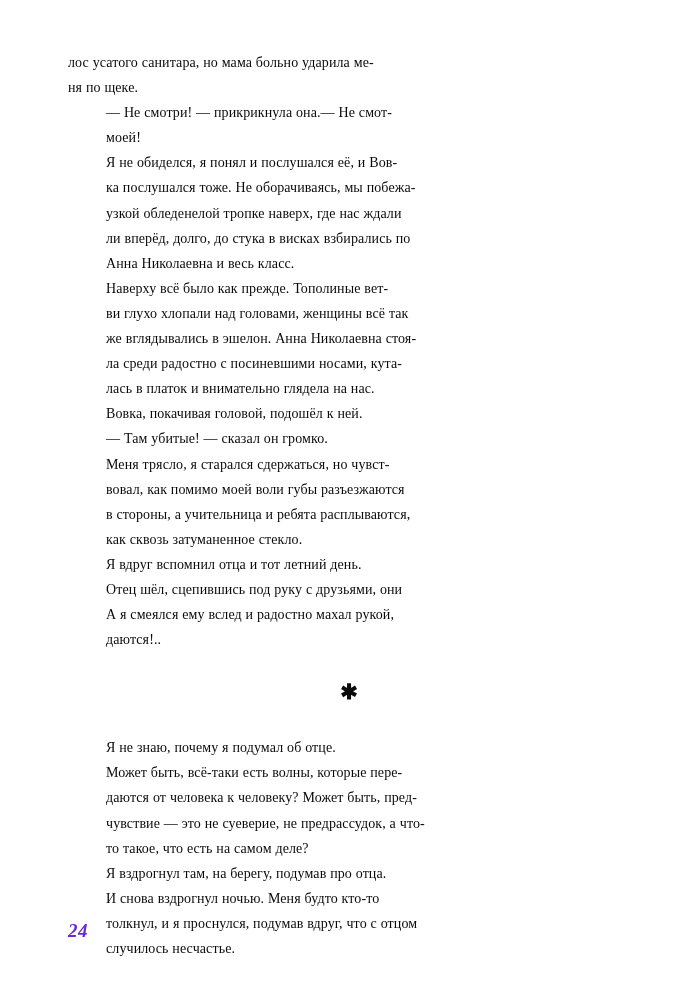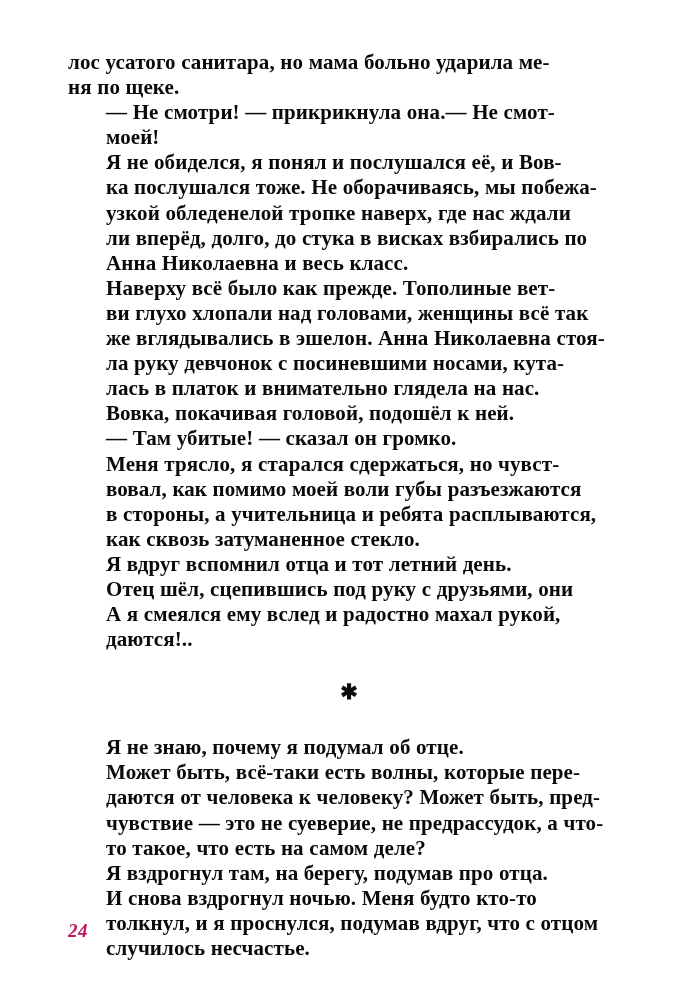--- a/index.html
+++ b/index.html
@@ -20,23 +20,23 @@
 
   .text-block {
     position: absolute;
     left: 68px;
     top: 50px;
     width: 562px;
   }
 
   p.para {
     margin: 0;
-    font-size: 21px;
+    font-size: 14px;
     line-height: 25.1px;
-    font-weight: bold;
+    font-weight: normal;
     text-align: justify;
     text-align-last: left;
     letter-spacing: 0.1px;
     word-spacing: 0.2px;
     -moz-text-align-last: left;
     hyphens: none;
   }
 
   p.para.indent {
     text-indent: 38px;
@@ -48,21 +48,21 @@
   }
 
   .page-number {
     position: absolute;
     left: 68px;
     top: 920px;
     font-size: 19px;
     font-weight: bold;
     font-style: italic;
     font-family: "Liberation Serif", "DejaVu Serif", serif;
-    color: #be185d;
+    color: #6d28d9;
     letter-spacing: 0.5px;
   }
 
   
   .paper-tint {
     position: absolute;
     inset: 0;
     pointer-events: none;
     background: #ffffff;
     opacity: 0;
@@ -87,21 +87,21 @@
           <span class="ln">Я не обиделся, я понял и послушался её, и Вов-</span>
           <span class="ln">ка послушался тоже. Не оборачиваясь, мы побежа-</span>
           <span class="ln">узкой обледенелой тропке наверх, где нас ждали</span>
           <span class="ln">ли вперёд, долго, до стука в висках взбирались по</span>
           <span class="ln">Анна Николаевна и весь класс.</span>
         </p>
         <p class="para indent">
           <span class="ln">Наверху всё было как прежде. Тополиные вет-</span>
           <span class="ln">ви глухо хлопали над головами, женщины всё так</span>
           <span class="ln">же вглядывались в эшелон. Анна Николаевна стоя-</span>
-          <span class="ln">ла руку девчонок с посиневшими носами, кута-</span>
+          <span class="ln">ла среди радостно с посиневшими носами, кута-</span>
           <span class="ln">лась в платок и внимательно глядела на нас.</span>
         </p>
         <p class="para indent">
           <span class="ln">Вовка, покачивая головой, подошёл к ней.</span>
         </p>
         <p class="para indent">
           <span class="ln">— Там убитые! — сказал он громко.</span>
         </p>
         <p class="para indent">
           <span class="ln">Меня трясло, я старался сдержаться, но чувст-</span>

